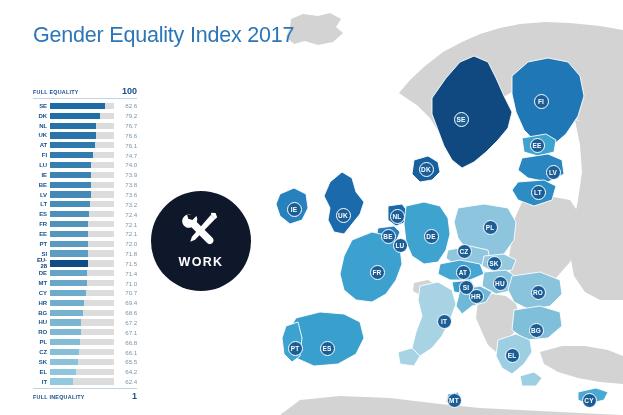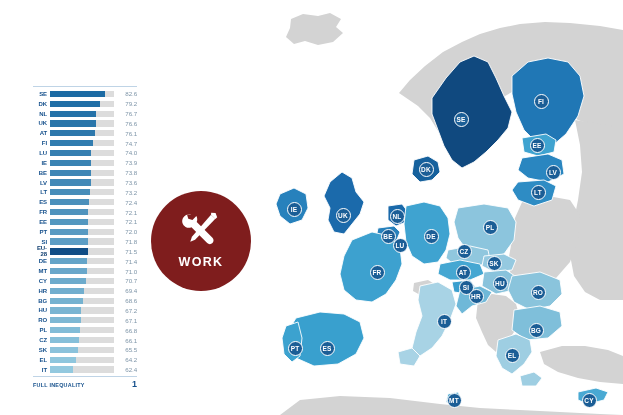--- a/index.html
+++ b/index.html
@@ -56,21 +56,21 @@
   .bar-val {
     width:23px; text-align:right; padding-left:3px;
     font-size:6.2px; color:#7E95A8; letter-spacing:-0.1px;
   }
   .bar-row.eu .bar-code { color:#0F3E70; }
   .bar-row.eu .bar-val { color:#7E95A8; }
 
   
   #work-badge {
     position:absolute; left:151px; top:191px; width:100px; height:100px;
-    border-radius:50%; background:#7f1d1d;
+    border-radius:50%; background:#0f172a;
     display:flex; flex-direction:column; align-items:center; justify-content:center;
   }
   #work-icon { width:44px; height:40px; margin-top:-2px; }
   #work-label {
     color:#ffffff; font-size:12.5px; font-weight:bold;
     letter-spacing:1.3px; margin-top:4px;
   }
 </style>
 </head>
 <body>
@@ -188,23 +188,28 @@
       <div class="country-label" style="left:528.5px; top:322.5px">BG</div>
       <div class="country-label" style="left:287.5px; top:340.5px">PT</div>
       <div class="country-label" style="left:319.5px; top:340.5px">ES</div>
       <div class="country-label" style="left:504.5px; top:347.5px">EL</div>
       <div class="country-label" style="left:446.5px; top:392.5px">MT</div>
       <div class="country-label" style="left:581.5px; top:392.5px">CY</div>
     </div>
   </div>
 
   <div id="title-block">
+    <div id="main-title">Gender Equality Index 2017</div>
   </div>
 
   <div id="chart-panel">
+    <div class="scale-row">
+      <span>FULL EQUALITY</span>
+      <span class="scale-num">100</span>
+    </div>
     <div class="scale-rule"></div>
 
     <div id="bars">
         <div class="bar-row">
           <span class="bar-code">SE</span>
           <span class="bar-track">
             <span class="bar-fill" style="width: 86%; background: rgb(28, 107, 164);"></span>
           </span>
           <span class="bar-val">82.6</span>
         </div>

